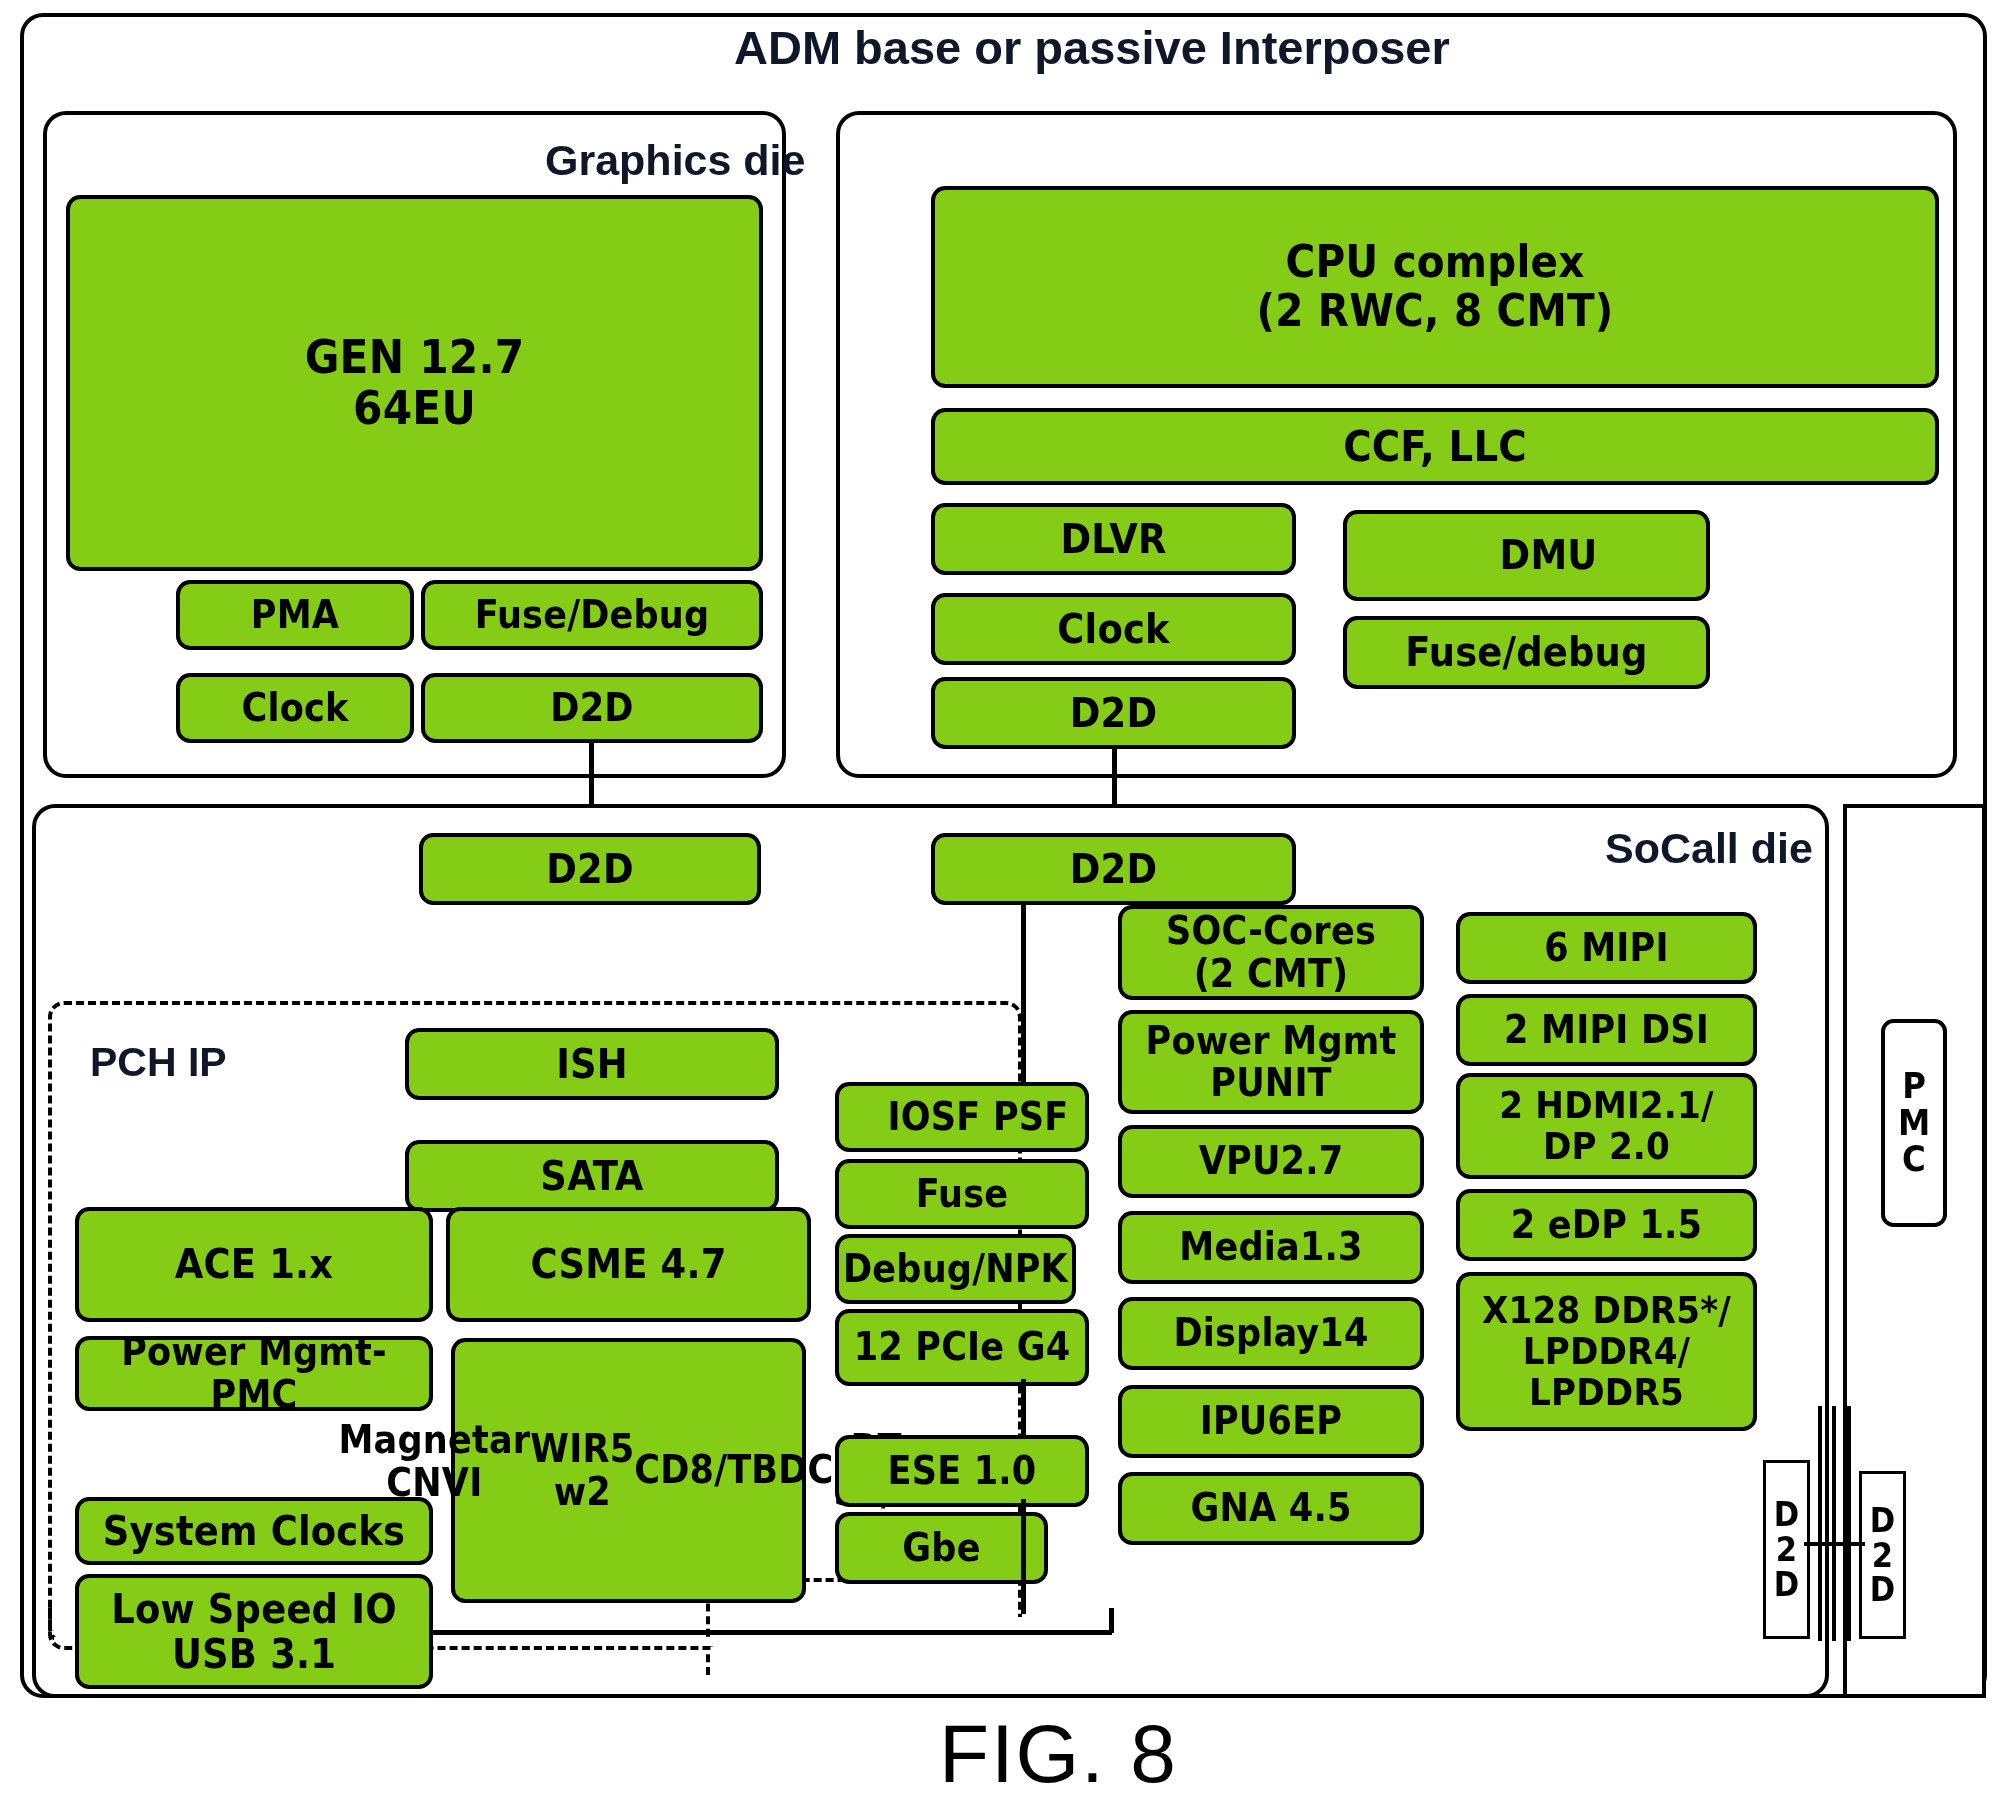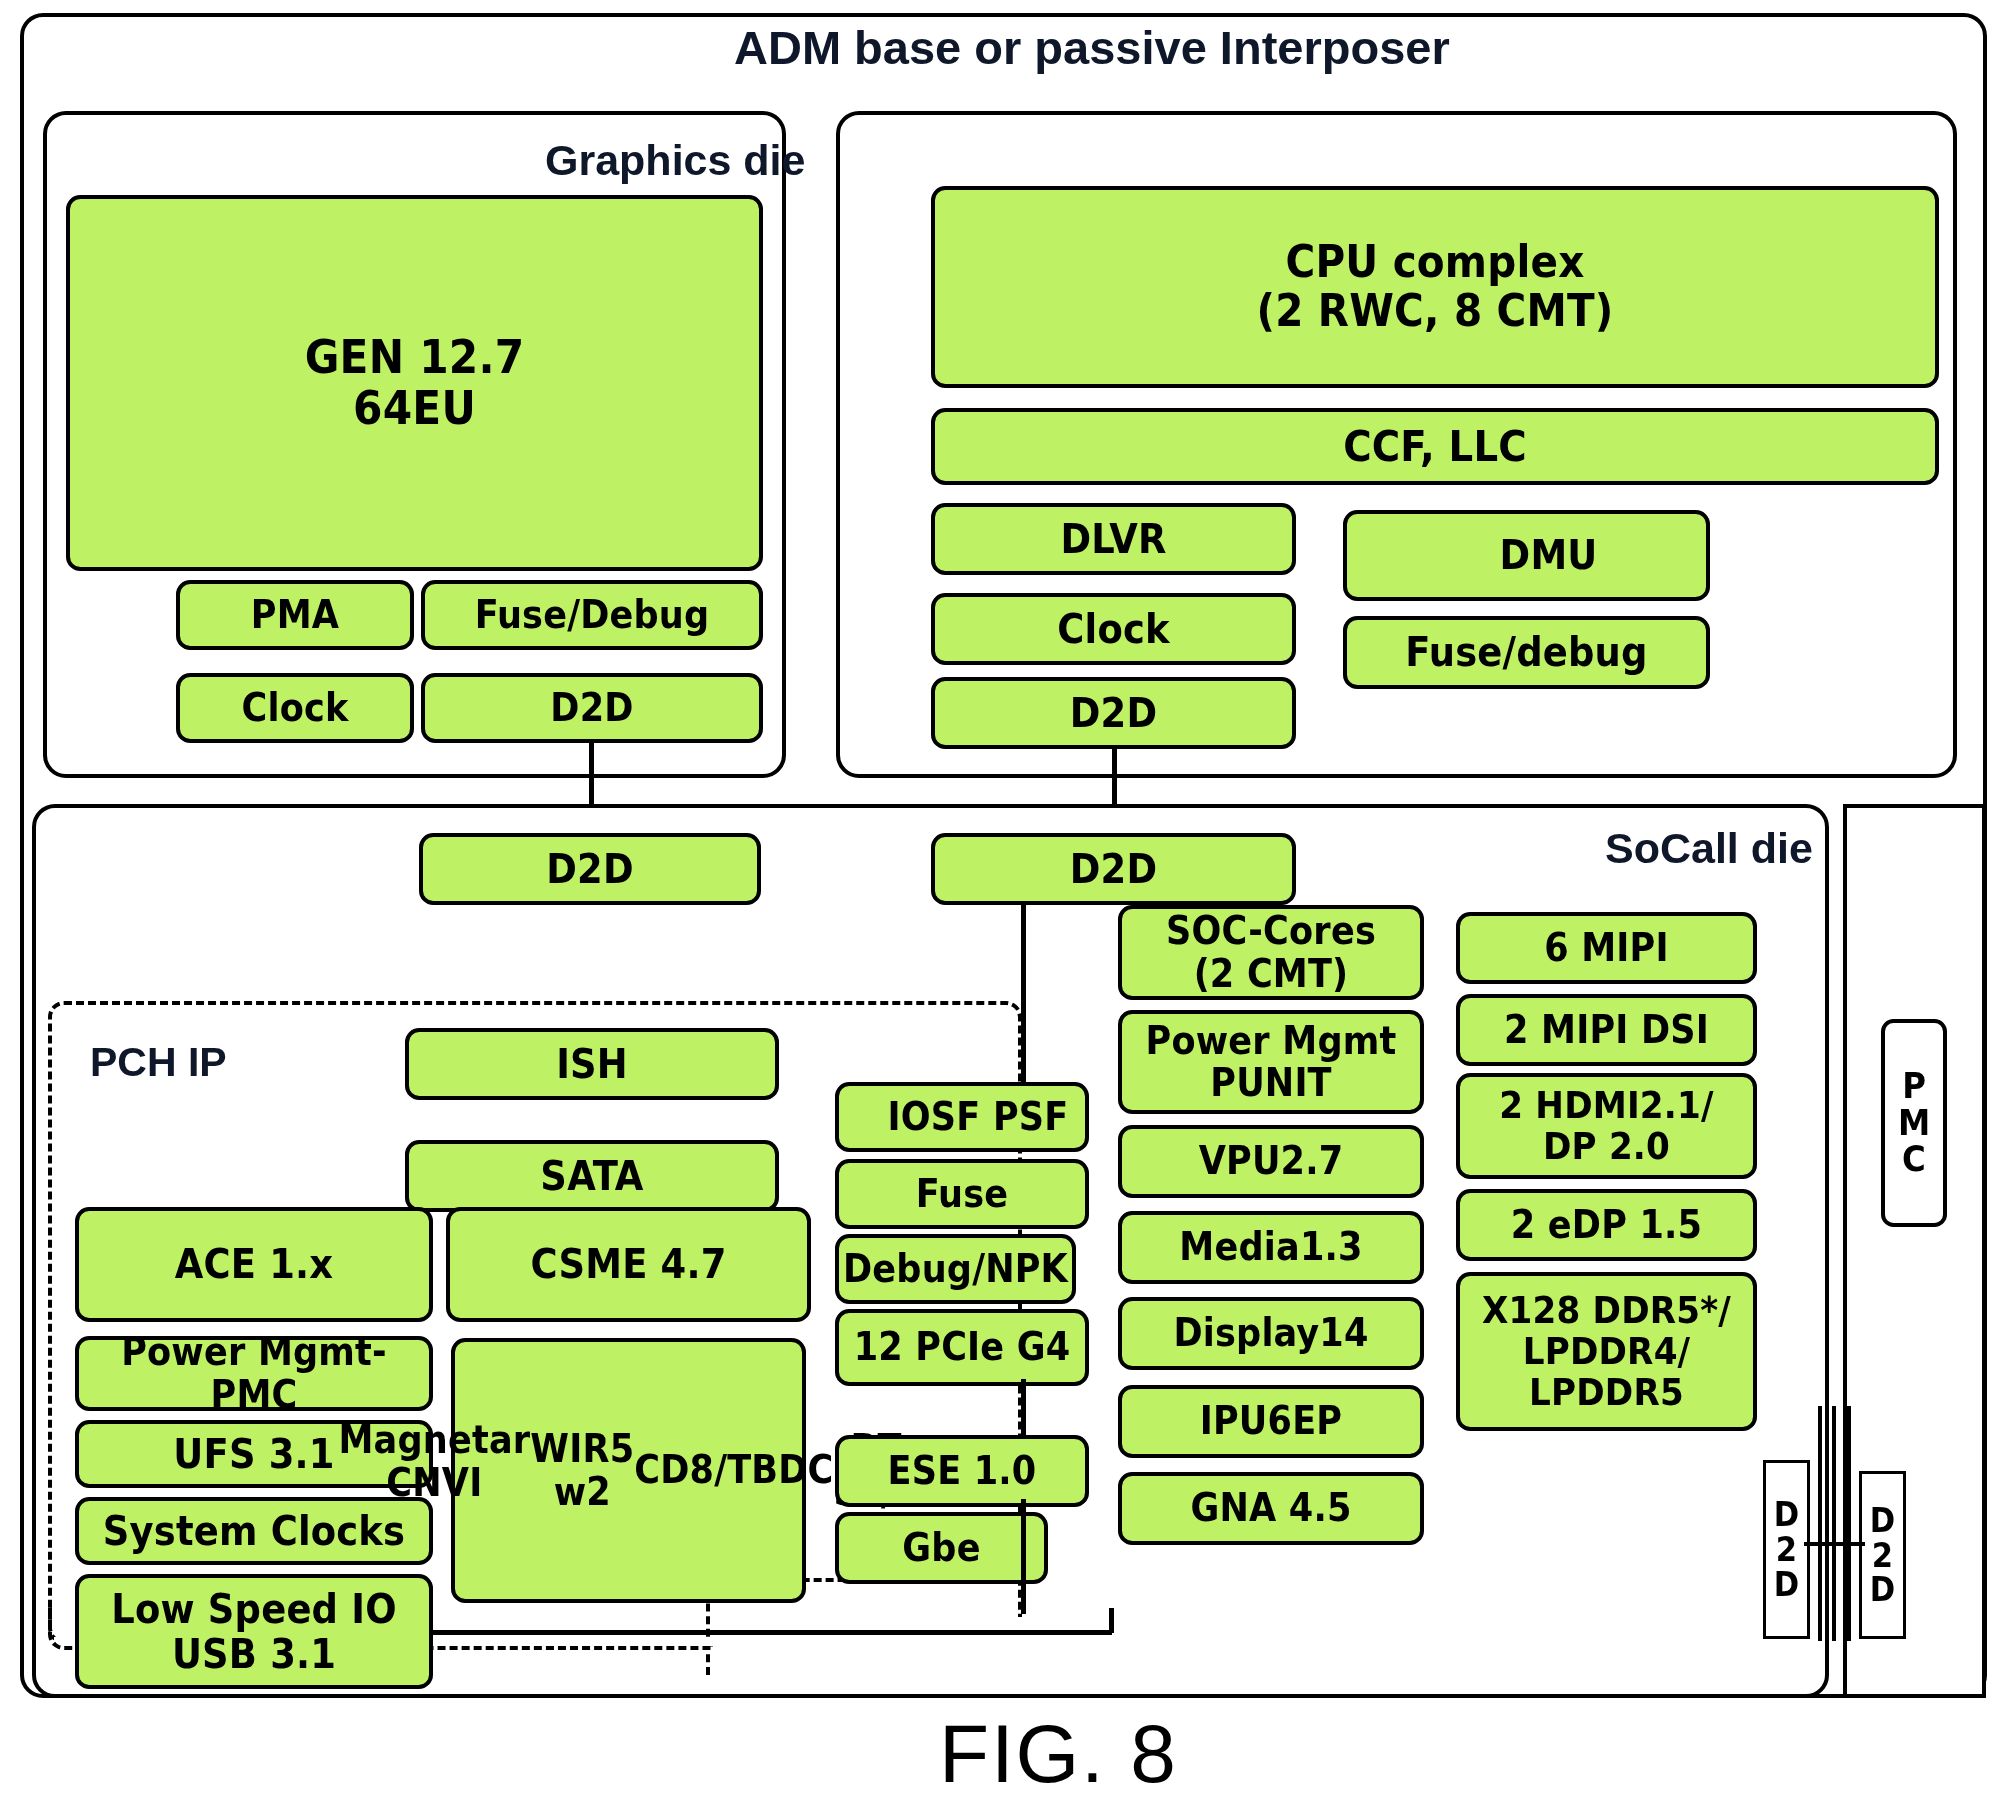--- a/index.html
+++ b/index.html
@@ -7,21 +7,21 @@
   #stage{position:relative;width:2009px;height:1819px;background:#fff;overflow:hidden;}
 
   
   .abs{position:absolute;box-sizing:border-box;}
 
   
   .panel{position:absolute;box-sizing:border-box;border:4.5px solid #000;border-radius:23px;background:#fff;}
   .panel.sq{border-radius:0;}
 
   
-  .box{position:absolute;box-sizing:border-box;border:4.5px solid #000;border-radius:14.3px;background:#bef264;
+  .box{position:absolute;box-sizing:border-box;border:4.5px solid #000;border-radius:14.3px;background:#84cc16;
        display:flex;align-items:center;justify-content:center;text-align:center;
        font-family:"DejaVu Sans Condensed","Liberation Sans Narrow","Liberation Sans",sans-serif;
        font-weight:700;color:#000;line-height:1.08;letter-spacing:0.2px;}
 
   
   .vbox{position:absolute;box-sizing:border-box;border:4.5px solid #000;border-radius:12.5px;background:#fff;
         display:flex;flex-direction:column;align-items:center;justify-content:center;
         font-family:"DejaVu Sans Condensed","Liberation Sans Narrow","Liberation Sans",sans-serif;
         font-weight:700;color:#000;line-height:1.02;}
   .vbox.sq{border-radius:0;border-width:3.6px;}
@@ -105,21 +105,20 @@
   <div class="abs" style="left:54px;top:1637px;width:659px;height:12.5px;background:#fff;"></div>
   <div class="dashed" style="left:48px;top:1603px;width:665px;height:47px;border-top:0;border-left:4.5px dashed #000;border-right:0;border-bottom:4.5px dashed #000;border-radius:0 0 0 16px;"></div>
 
   <div class="lbl f46" style="left:90px;top:1039px;">PCH IP</div>
 
   <div class="box f46" style="left:405px;top:1028px;width:374px;height:72px;">ISH</div>
   <div class="box f46" style="left:405px;top:1100px;width:374px;height:72px;margin-top:40px;">SATA</div>
 
   <div class="box f46" style="left:75px;top:1207px;width:358px;height:115px;">ACE 1.x</div>
   <div class="box f44" style="left:75px;top:1336px;width:358px;height:75px;">Power Mgmt-PMC</div>
-  <div class="box f46" style="left:75px;top:1420px;width:358px;height:68px;">UFS 3.1</div>
   <div class="box f46" style="left:75px;top:1497px;width:358px;height:68px;">System Clocks</div>
   <div class="box f46" style="left:75px;top:1574px;width:358px;height:115px;flex-direction:column;">
     <span>Low Speed IO</span>
     <span>USB 3.1</span>
   </div>
 
   <div class="box f46" style="left:446px;top:1207px;width:365px;height:115px;">CSME 4.7</div>
   <div class="box f44" style="left:451px;top:1338px;width:355px;height:265px;flex-direction:row;">
     <span style="margin-bottom:18px;">Magnetar CNVI</span>
     <span>WIR5 w2</span>

